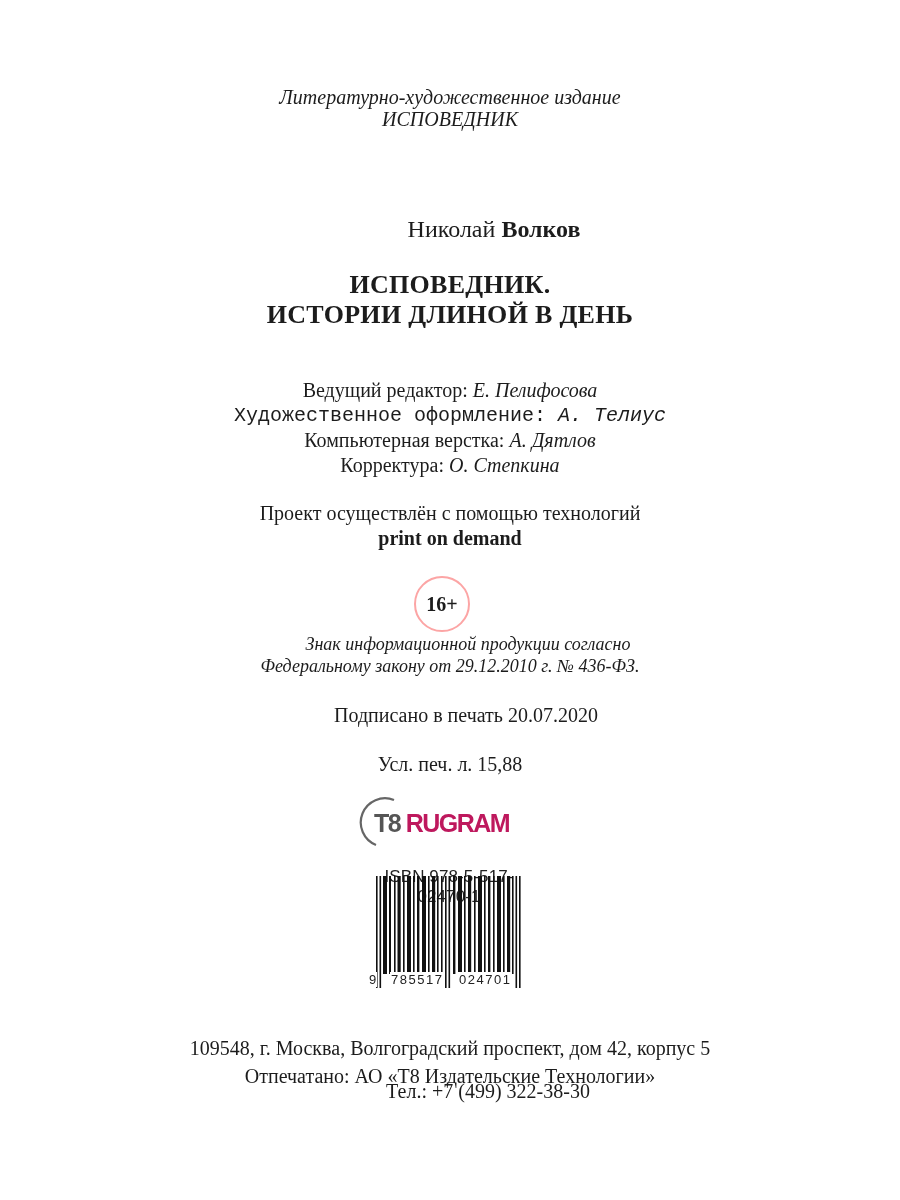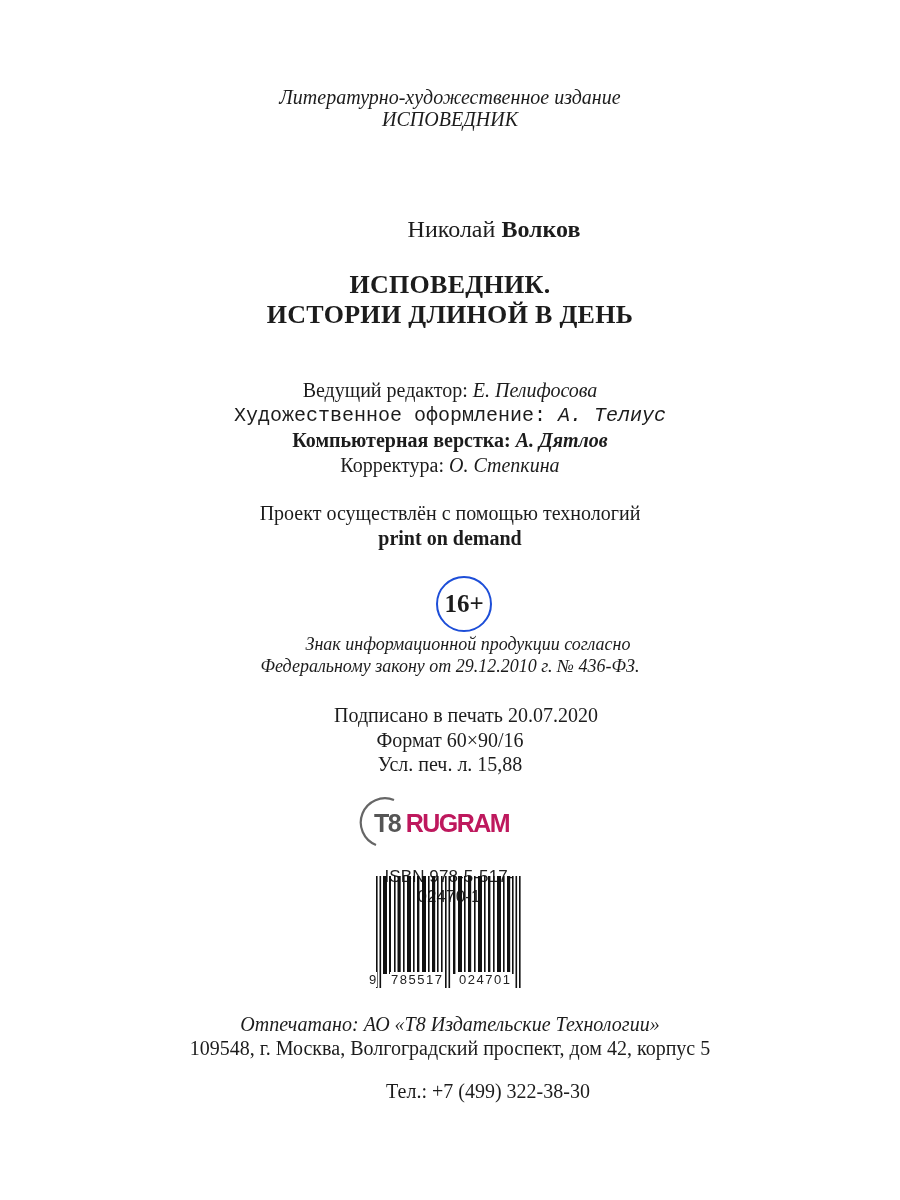--- a/index.html
+++ b/index.html
@@ -6,24 +6,24 @@
   body { width: 900px; height: 1200px; position: relative; overflow: hidden;
          font-family: "Liberation Serif", "DejaVu Serif", serif; color: #1c1c1c; }
   .page { position: absolute; left: 0; top: 0; width: 900px; height: 1200px; }
   .line { position: absolute; left: 0; width: 900px; text-align: center; white-space: nowrap; }
   .it { font-style: italic; }
   .b { font-weight: bold; }
   .f20 { font-size: 20px; }
   .f24 { font-size: 24px; }
   .f26 { font-size: 26px; letter-spacing: 0.3px; }
 
-  .age-badge { position: absolute; left: 436px; top: 576px; width: 56px; height: 56px;
-               border: 2px solid #1d4ed8; border-radius: 50%; box-sizing: border-box;
+  .age-badge { position: absolute; left: 414px; top: 576px; width: 56px; height: 56px;
+               border: 2px solid #fca5a5; border-radius: 50%; box-sizing: border-box;
                display: flex; align-items: center; justify-content: center;
-               font-size: 25px; font-weight: bold; }
+               font-size: 20px; font-weight: bold; }
 
   .logo { position: absolute; left: 358px; top: 795px; width: 180px; height: 55px; }
   .logo-text { position: absolute; left: 16px; top: 16px; font-family: "Liberation Sans", "DejaVu Sans", sans-serif;
                font-weight: bold; font-size: 25px; letter-spacing: -1.5px; color: #3a3a3a; line-height: 1; }
   .logo-text .t8 { color: #555; }
   .logo-text .ru { color: #be185d; }
 
   .barcode { position: absolute; left: 368px; top: 860px; width: 162px; height: 128px; }
   .isbn-top { position: absolute; left: 0; top: 7px; width: 162px; text-align: center;
               font-family: "Liberation Sans", "DejaVu Sans", sans-serif; font-size: 17px; color: #222; letter-spacing: 0.1px; }
@@ -48,39 +48,38 @@
   <div class="line f26 b" style="top:300px;">ИСТОРИИ ДЛИНОЙ В ДЕНЬ</div>
 
   <div class="line f20" style="top:379px;">
     <span>Ведущий редактор:</span>
     <span class="it">Е. Пелифосова</span>
   </div>
   <div class="line f20" style="top:404px;font-family:Liberation Mono, monospace;">
     <span>Художественное оформление:</span>
     <span class="it">А. Телиус</span>
   </div>
-  <div class="line f20" style="top:429px;font-weight:bold;">
+  <div class="line f20" style="top:429px;">
     <span>Компьютерная верстка:</span>
     <span class="it">А. Дятлов</span>
   </div>
   <div class="line f20" style="top:454px;">
     <span>Корректура:</span>
     <span class="it">О. Степкина</span>
   </div>
 
   <div class="line f20" style="top:502px;">Проект осуществлён с помощью технологий</div>
   <div class="line f20 b" style="top:527px;">print on demand</div>
 
   <div class="age-badge">16+</div>
 
   <div class="line f20 it" style="top:634px; font-size:18px;margin-left:18px;">Знак информационной продукции согласно</div>
   <div class="line f20 it" style="top:656px; font-size:18px;">Федеральному закону от 29.12.2010 г. № 436-ФЗ.</div>
 
   <div class="line f20" style="top:704px;margin-left:16px;">Подписано в печать 20.07.2020</div>
-  <div class="line f20" style="top:729px;">Формат 60×90/16</div>
   <div class="line f20" style="top:753px;">Усл. печ. л. 15,88</div>
 
   <div class="logo">
     <svg width="60" height="55" style="position:absolute;left:0;top:0;">
       <path d="M 36 5 A 24 24 0 1 0 18 50" fill="none" stroke="#666" stroke-width="2.2"></path>
     </svg>
     <div class="logo-text">
       <span class="t8">T8</span>
       <span class="ru">RUGRAM</span>
     </div>
@@ -122,17 +121,17 @@
         <rect x="144" y="0" width="1.6" height="98"></rect>
         <rect x="147.5" y="0" width="1.6" height="112"></rect>
         <rect x="151" y="0" width="1.6" height="112"></rect>
       </g>
     </svg>
     <span class="bc-digit" style="left:0px;">9</span>
     <span class="bc-digit" style="left:22px; letter-spacing:1.5px;">785517</span>
     <span class="bc-digit" style="left:90px; letter-spacing:1.5px;">024701</span>
   </div>
 
-  <div class="line f20" style="top:1013px;font-style:italic;">Отпечатано: АО «Т8 Издательские Технологии»</div>
+  <div class="line f20" style="top:1065px;">Отпечатано: АО «Т8 Издательские Технологии»</div>
   <div class="line f20" style="top:1037px;">109548, г. Москва, Волгоградский проспект, дом 42, корпус 5</div>
   <div class="line f20" style="top:1080px;margin-left:38px;">Тел.: +7 (499) 322-38-30</div>
 
 </div>
 
 </body></html>

